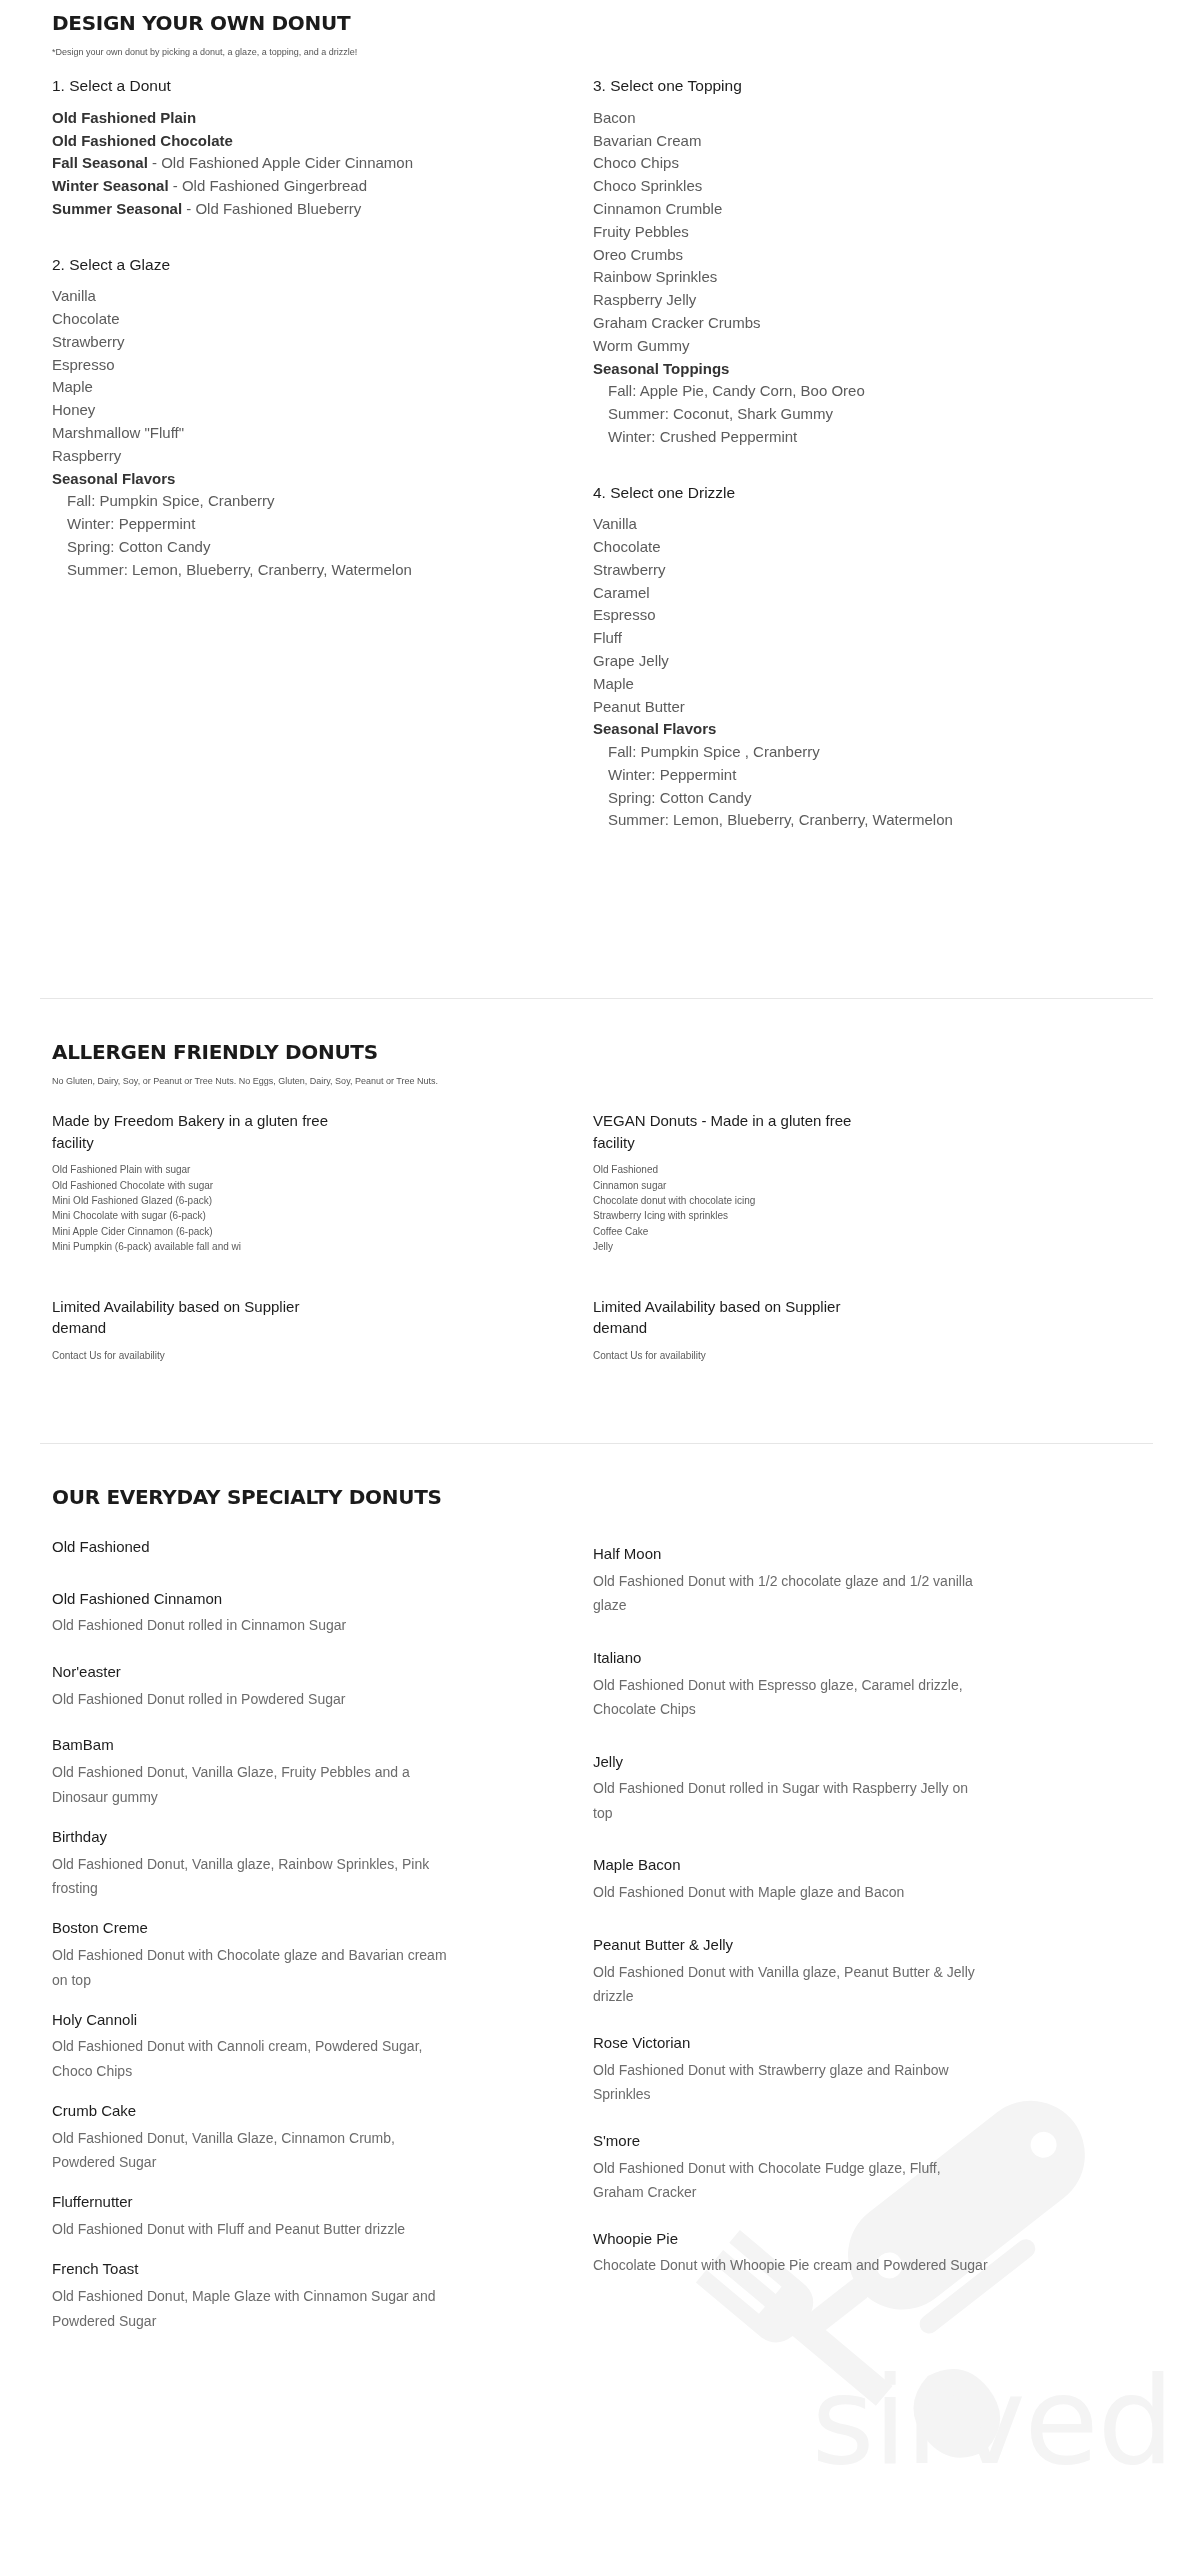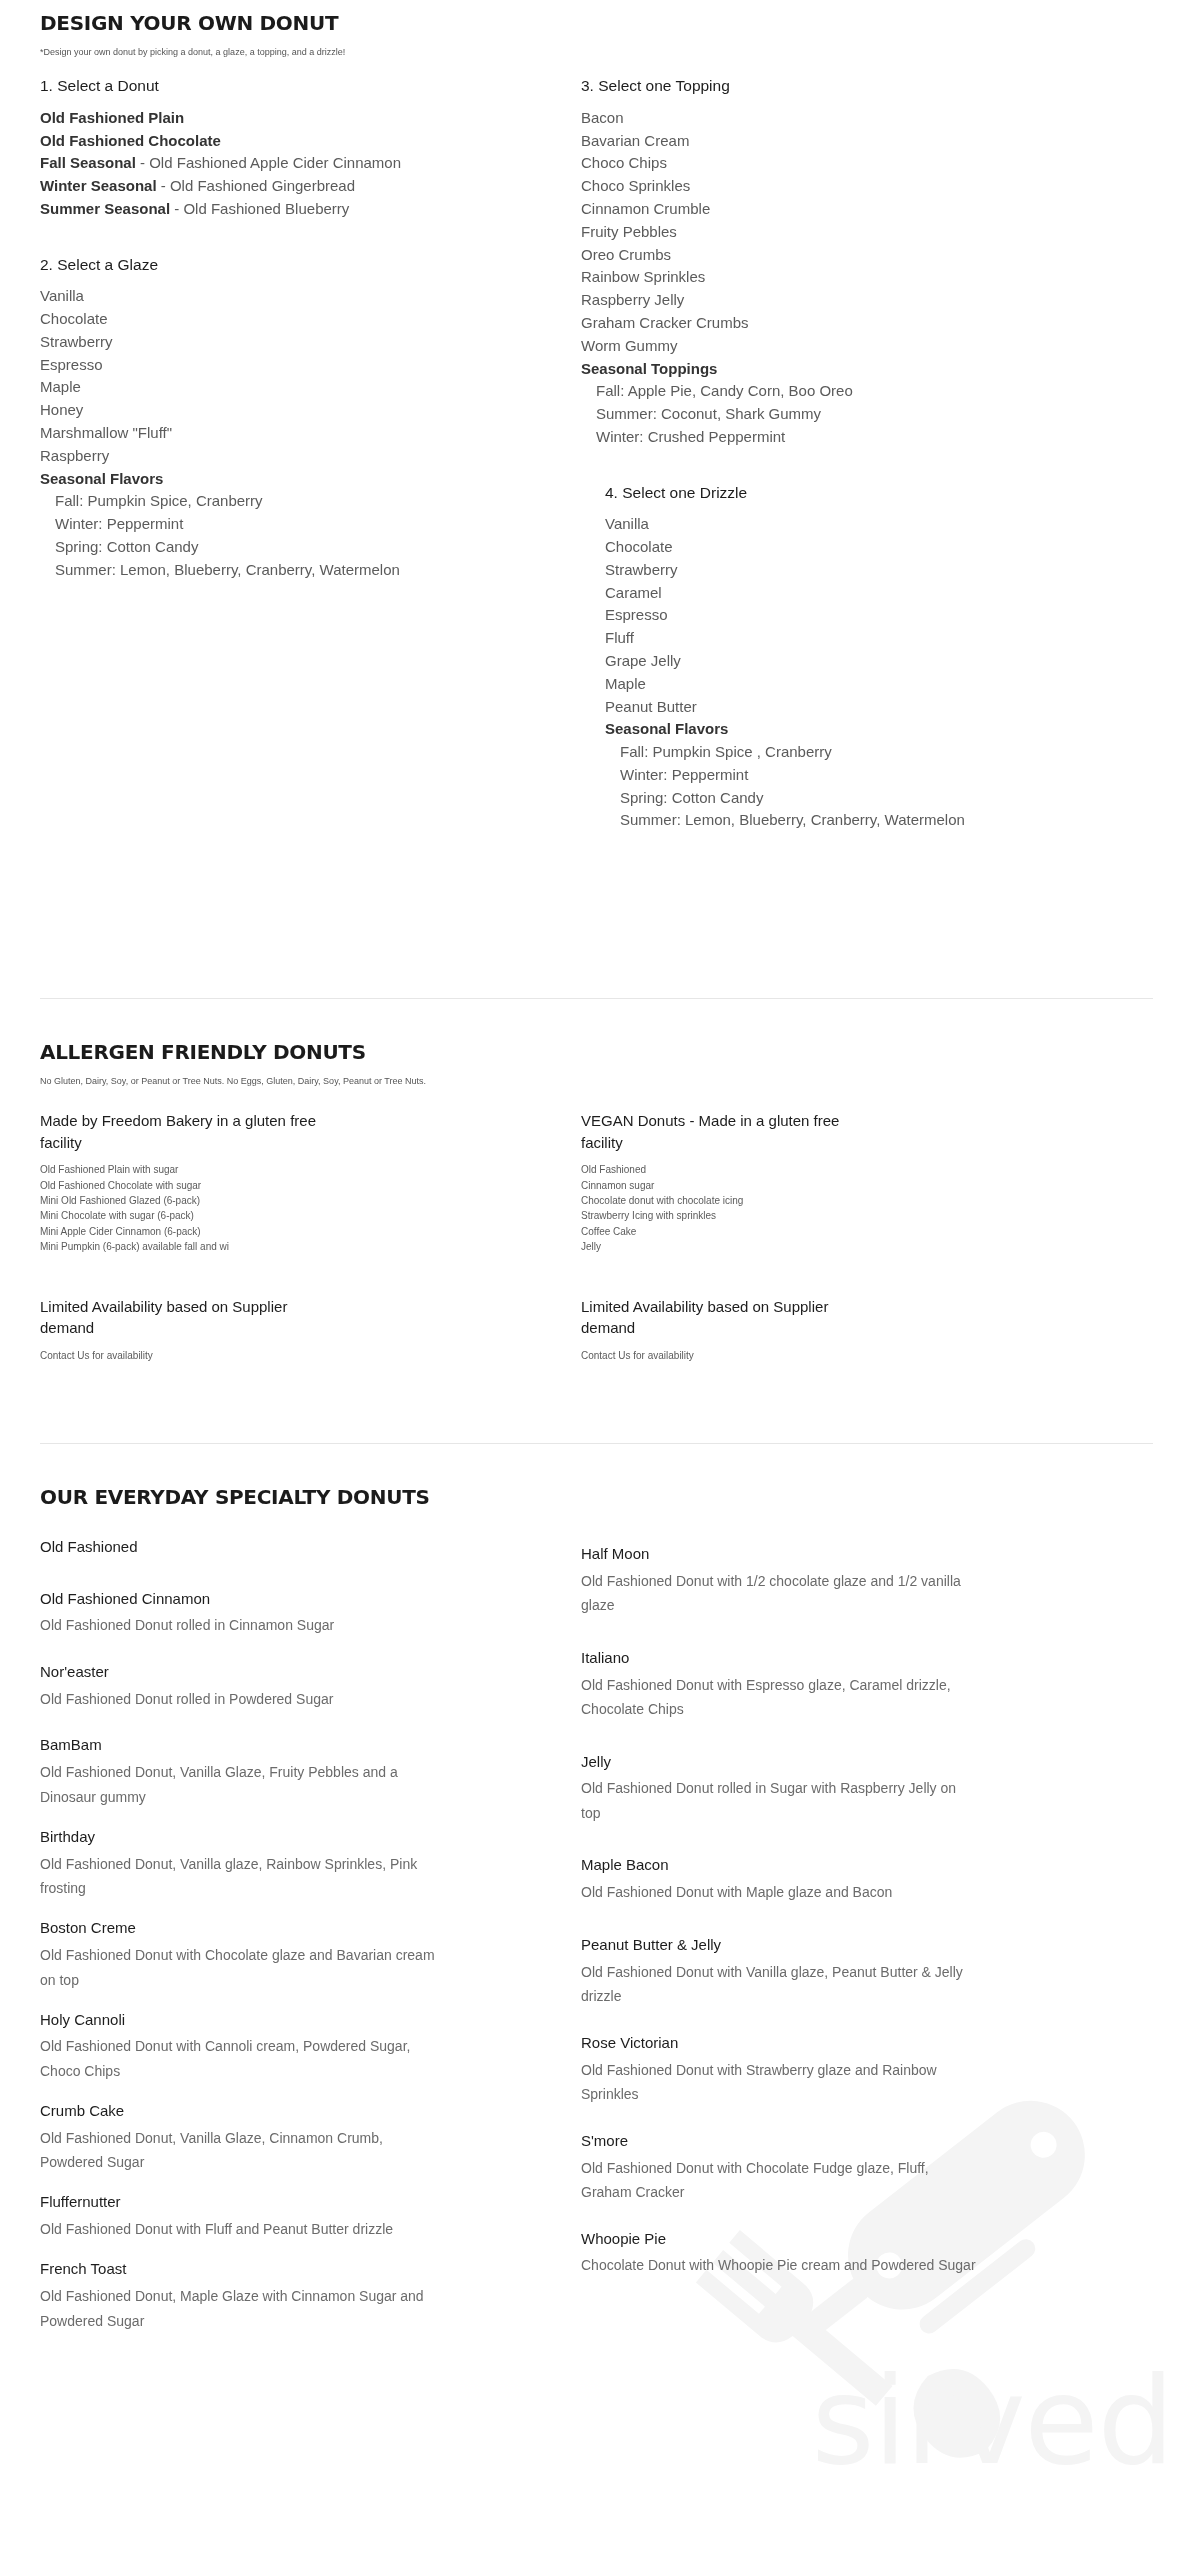--- a/index.html
+++ b/index.html
@@ -35,21 +35,21 @@
     color: #f4f4f4;
     font-family: "DejaVu Sans", sans-serif;
     font-weight: 400;
     line-height: 1;
     z-index: 0;
   }
 
   .page { position: relative; z-index: 2; }
 
   
-  .section { position: relative; padding: 0 40px; }
+  .section { position: relative; padding: 0 52px; }
   .divider {
     height: 0.7px;
     background: #e6e6e6;
     margin: 0 40px;
   }
 
   .sec-title {
     font-family: "DejaVu Sans", sans-serif;
     font-weight: 700;
     font-size: 20px;
@@ -195,21 +195,21 @@
             <div class="li">Raspberry Jelly</div>
             <div class="li">Graham Cracker Crumbs</div>
             <div class="li">Worm Gummy</div>
             <div class="li b">Seasonal Toppings</div>
             <div class="li ind">Fall: Apple Pie, Candy Corn, Boo Oreo</div>
             <div class="li ind">Summer: Coconut, Shark Gummy</div>
             <div class="li ind">Winter:  Crushed Peppermint</div>
           </div>
         </div>
 
-        <div style="margin-top:35px;margin-left:24px;">
+        <div style="margin-top:35px;">
           <div class="step-title">4. Select one Drizzle</div>
           <div class="step-list">
             <div class="li">Vanilla</div>
             <div class="li">Chocolate</div>
             <div class="li">Strawberry</div>
             <div class="li">Caramel</div>
             <div class="li">Espresso</div>
             <div class="li">Fluff</div>
             <div class="li">Grape Jelly</div>
             <div class="li">Maple</div>

